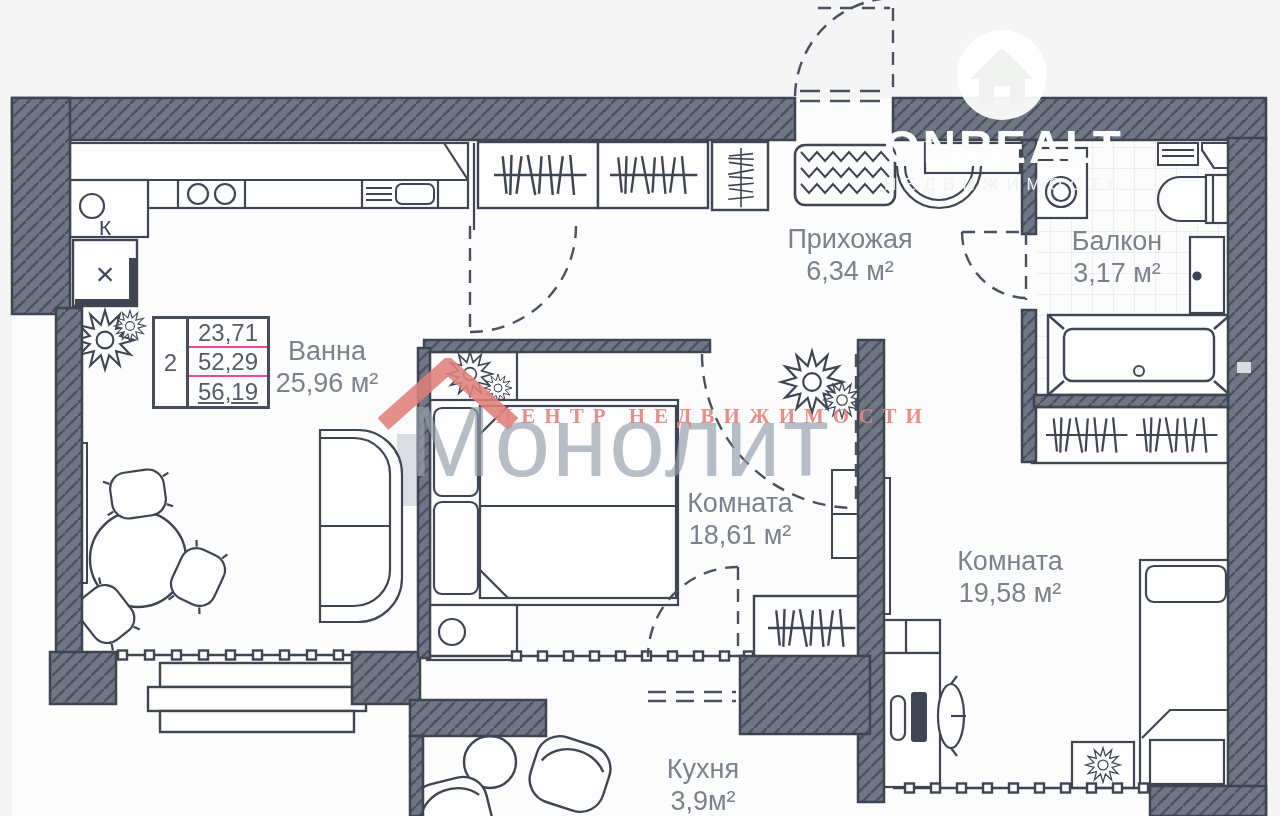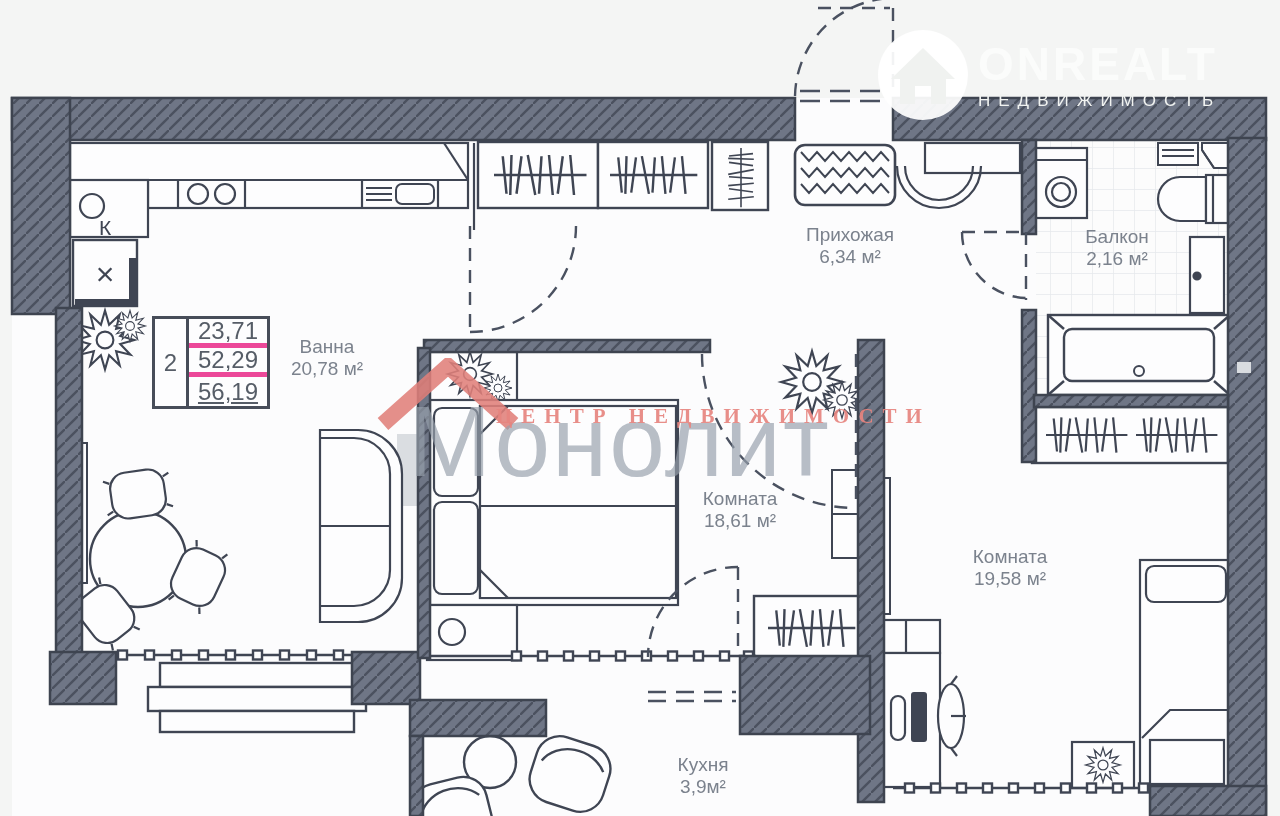--- a/index.html
+++ b/index.html
@@ -1,38 +1,38 @@
 <!DOCTYPE html>
 <html><head>
 <meta charset="utf-8">
 <style>
   html,body{margin:0;padding:0;}
   body{background:#e9eaea;font-family:"Liberation Sans",sans-serif;}
   .page{position:relative;width:1280px;height:816px;background:#f4f5f4;overflow:hidden;}
   .plan-svg{position:absolute;left:0;top:0;}
   
   .room-label{position:absolute;transform:translateX(-50%);text-align:center;
-    color:#7b828d;font-size:19px;line-height:1.18;white-space:nowrap;z-index:4;}
+    color:#7b828d;font-size:27px;line-height:1.18;white-space:nowrap;z-index:4;}
   .room-label .area{display:block;}
   
   .summary{position:absolute;left:152px;top:316px;display:grid;
     grid-template-columns:34px 78px;grid-auto-rows:29px;
     border:3px solid #474d59;background:#fdfdfe;z-index:4;
     color:#565d67;font-size:24px;}
   .summary .rooms-cell{grid-row:1/4;border-right:3px solid #474d59;display:flex;align-items:center;justify-content:center;}
-  .summary .val{display:flex;align-items:center;justify-content:center;border-bottom:5px solid #ec4899;}
+  .summary .val{display:flex;align-items:center;justify-content:center;border-bottom:2px solid #ec4899;}
   .summary .val:last-child{border-bottom:none;text-decoration:underline;}
   
   .wm-title{position:absolute;left:408px;top:394px;font-size:100px;font-weight:normal;
     letter-spacing:2px;line-height:.95;color:rgba(151,159,171,.68);z-index:5;white-space:nowrap;}
   .wm-sub{position:absolute;left:496px;top:404px;font-size:21px;font-weight:bold;
     letter-spacing:9px;color:rgba(230,132,127,.92);z-index:5;white-space:nowrap;font-family:Liberation Serif, serif;}
   .wm-roof{position:absolute;left:376px;top:358px;z-index:5;}
   
-  .brand{position:absolute;left:876px;top:28px;display:flex;align-items:center;z-index:6;}
+  .brand{position:absolute;left:876px;top:28px;display:flex;align-items:center;z-index:6;flex-direction:column;}
   .brand-texts{margin-left:8px;}
   .brand-name{font-size:46px;font-weight:bold;letter-spacing:3px;color:#fbfcfb;line-height:1.1;}
   .brand-tagline{font-size:17px;letter-spacing:8px;color:#f1f3f1;margin-top:2px;}
 </style>
 </head>
 <body>
 
 <div class="page">
 
   <svg class="plan-svg" width="1280" height="816" viewBox="0 0 1280 816">
@@ -356,29 +356,29 @@
         <line x1="738" y1="567" x2="738" y2="655"></line>
         <path d="M738,567 A90,90 0 0 0 648,657"></path>
         <line x1="648" y1="692" x2="736" y2="692" stroke-dasharray="18 10"></line>
         <line x1="648" y1="701" x2="736" y2="701" stroke-dasharray="18 10"></line>
       </g>
     </g>
   </svg>
 
   <div class="room-label" style="left:327px;top:336px;">
     <span>Ванна</span>
-    <span class="area">20,78 м²</span>
+    <span class="area">25,96 м²</span>
   </div>
   <div class="room-label" style="left:850px;top:224px;">
     <span>Прихожая</span>
     <span class="area">6,34 м²</span>
   </div>
   <div class="room-label" style="left:1117px;top:226px;">
     <span>Балкон</span>
-    <span class="area">2,16 м²</span>
+    <span class="area">3,17 м²</span>
   </div>
   <div class="room-label" style="left:740px;top:488px;">
     <span>Комната</span>
     <span class="area">18,61 м²</span>
   </div>
   <div class="room-label" style="left:1010px;top:546px;">
     <span>Комната</span>
     <span class="area">19,58 м²</span>
   </div>
   <div class="room-label" style="left:703px;top:754px;">

